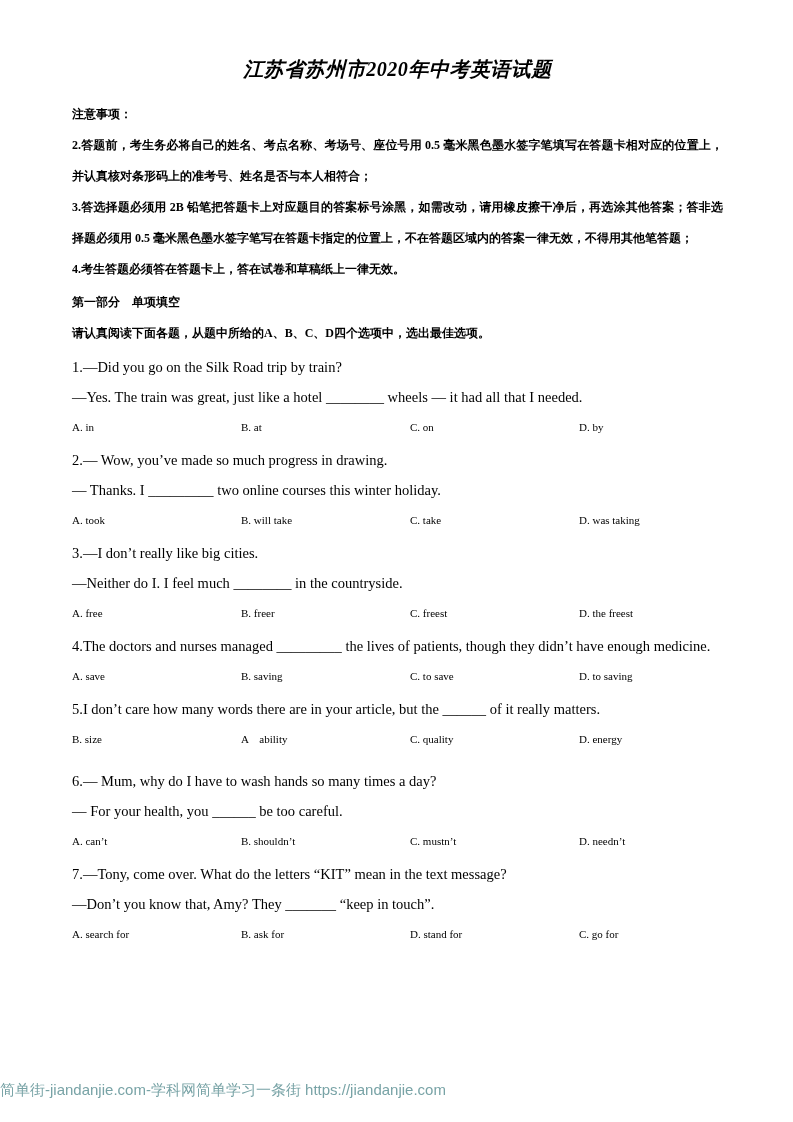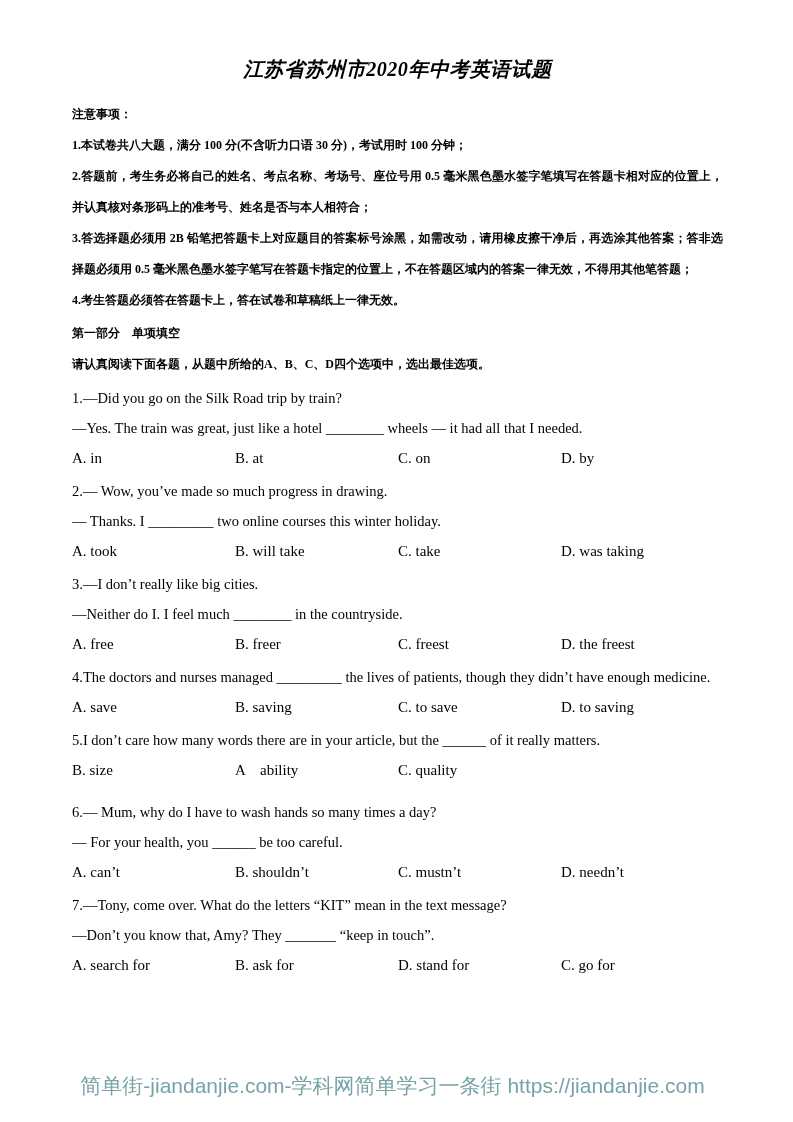--- a/index.html
+++ b/index.html
@@ -34,44 +34,44 @@
   .qblock { margin-top: 3px; }
   .qblock p {
     font-size: 14.5px;
     line-height: 30px;
     margin: 0;
     font-weight: normal;
   }
   .options {
     display: grid;
     grid-template-columns: 163px 163px 163px 1fr;
-    font-size: 15px;
+    font-size: 11px;
     line-height: 30px;
+    gap: 6px;
   }
   .options span { display: block; }
   .mt { margin-top: 12px; }
   .footer {
     position: absolute;
     left: 0;
     right: 8px;
     bottom: 22px;
-    text-align: center;
-    font-size: 21px;
+    text-align: left;
+    font-size: 15px;
     font-family: "Liberation Sans", "DejaVu Sans", sans-serif;
   }
 </style>
 </head>
 <body>
 
 <div class="page">
 
   <h1 class="title">江苏省苏州市2020年中考英语试题</h1>
 
   <p class="note">注意事项：</p>
-  <p class="note">1.本试卷共八大题，满分 100 分(不含听力口语 30 分)，考试用时 100 分钟；</p>
   <p class="note">2.答题前，考生务必将自己的姓名、考点名称、考场号、座位号用 0.5 毫米黑色墨水签字笔填写在答题卡相对应的位置上，并认真核对条形码上的准考号、姓名是否与本人相符合；</p>
   <p class="note">3.答选择题必须用 2B 铅笔把答题卡上对应题目的答案标号涂黑，如需改动，请用橡皮擦干净后，再选涂其他答案；答非选择题必须用 0.5 毫米黑色墨水签字笔写在答题卡指定的位置上，不在答题区域内的答案一律无效，不得用其他笔答题；</p>
   <p class="note">4.考生答题必须答在答题卡上，答在试卷和草稿纸上一律无效。</p>
 
   <p class="heading">第一部分　单项填空</p>
   <p class="instruction">请认真阅读下面各题，从题中所给的A、B、C、D四个选项中，选出最佳选项。</p>
 
   <section class="qblock">
     <p>1.—Did you go on the Silk Road trip by train?</p>
     <p>—Yes. The train was great, just like a hotel ________ wheels — it had all that I needed.</p>
@@ -114,20 +114,21 @@
       <span>D. to saving</span>
     </div>
   </section>
 
   <section class="qblock">
     <p>5.I don’t care how many words there are in your article, but the ______ of it really matters.</p>
     <div class="options">
       <span>B. size</span>
       <span>A　ability</span>
       <span>C. quality</span>
+      <span>D. energy</span>
     </div>
   </section>
 
   <section class="qblock mt">
     <p>6.— Mum, why do I have to wash hands so many times a day?</p>
     <p>— For your health, you ______ be too careful.</p>
     <div class="options">
       <span>A. can’t</span>
       <span>B. shouldn’t</span>
       <span>C. mustn’t</span>

